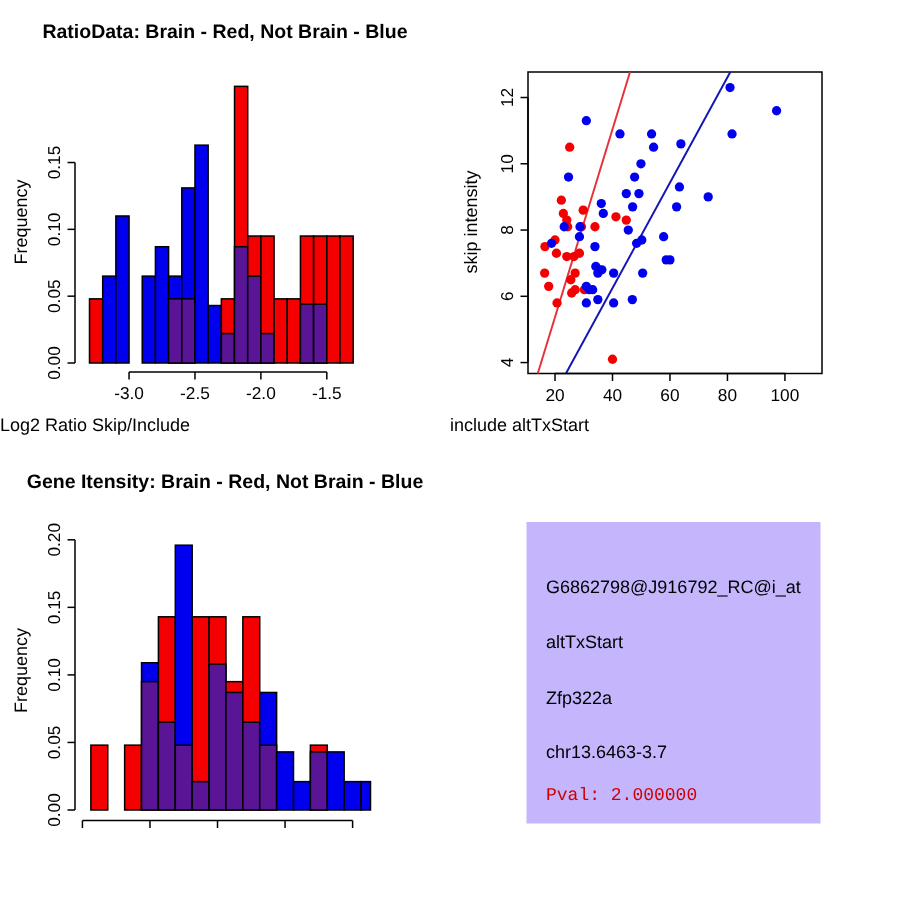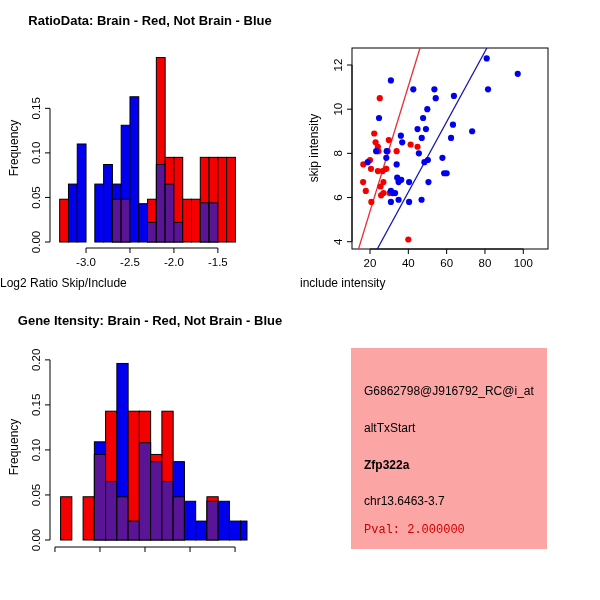--- a/index.html
+++ b/index.html
@@ -11,21 +11,21 @@
   #panel-gene{left:0;top:300px;}
   #panel-info{left:300px;top:300px;}
   .ptitle{position:absolute;left:0;right:0;top:13px;text-align:center;
           font-weight:bold;font-size:13px;color:#000;letter-spacing:0px;}
   .xlab{position:absolute;left:0;right:0;top:276px;text-align:left;font-size:12px;color:#000;}
   .ylab{position:absolute;left:14px;top:148px;transform:translate(-50%,-50%) rotate(-90deg);
         font-size:12px;color:#000;white-space:nowrap;}
   svg.plot{position:absolute;left:0;top:0;}
   .info-box{position:absolute;left:51px;top:48px;width:196px;height:201px;}
   .info-line{position:absolute;left:13px;font-size:12px;color:#000;white-space:nowrap;}
-  #info-l1{top:36px;} #info-l2{top:73px;} #info-l3{top:110px;font-weight:bold;} #info-l4{top:146px;}
+  #info-l1{top:36px;} #info-l2{top:73px;} #info-l3{top:110px;} #info-l4{top:146px;}
   #info-l5{top:175px;font-family:Liberation Mono, monospace;}
 </style>
 </head>
 <body>
 
 <div id="canvas">
 
   <div class="panel" id="panel-ratio">
     <div class="ptitle">RatioData: Brain - Red, Not Brain - Blue</div>
     <div class="ylab">Frequency</div>
@@ -169,21 +169,21 @@
         <text x="42" y="241.710989010989" text-anchor="middle" font-size="11.5" fill="#000" transform="rotate(-90 42 241.710989010989)">4</text>
         <line x1="52" y1="197.53516483516484" x2="47" y2="197.53516483516484" stroke="#000000"></line>
         <text x="42" y="197.53516483516484" text-anchor="middle" font-size="11.5" fill="#000" transform="rotate(-90 42 197.53516483516484)">6</text>
         <line x1="52" y1="153.35934065934066" x2="47" y2="153.35934065934066" stroke="#000000"></line>
         <text x="42" y="153.35934065934066" text-anchor="middle" font-size="11.5" fill="#000" transform="rotate(-90 42 153.35934065934066)">8</text>
         <line x1="52" y1="109.18351648351646" x2="47" y2="109.18351648351646" stroke="#000000"></line>
         <text x="42" y="109.18351648351646" text-anchor="middle" font-size="11.5" fill="#000" transform="rotate(-90 42 109.18351648351646)">10</text>
         <line x1="52" y1="65.00769230769228" x2="47" y2="65.00769230769228" stroke="#000000"></line>
         <text x="42" y="65.00769230769228" text-anchor="middle" font-size="11.5" fill="#000" transform="rotate(-90 42 65.00769230769228)">12</text>
       </svg>
-    <div class="xlab">include intensity</div>
+    <div class="xlab">include altTxStart</div>
   </div>
 
   <div class="panel" id="panel-gene">
     <div class="ptitle">Gene Itensity: Brain - Red, Not Brain - Blue</div>
     <div class="ylab" style="top:147px">Frequency</div>
     <svg class="plot" id="svg-gene" width="300" height="300">
         <rect x="60.58171428571429" y="196.76728334956184" width="11.25714285714286" height="43.232716650438164" fill="#f40000" stroke="#000" stroke-width="1"></rect>
         <rect x="83.096" y="196.76728334956184" width="11.257142857142867" height="43.232716650438164" fill="#f40000" stroke="#000" stroke-width="1"></rect>
         <rect x="94.35314285714287" y="141.82570593962998" width="11.257142857142838" height="98.17429406037002" fill="#0000ee" stroke="#000" stroke-width="1"></rect>
         <rect x="94.35314285714287" y="154.43524829600779" width="11.257142857142838" height="85.56475170399221" fill="#5a1496" stroke="#000" stroke-width="1"></rect>
@@ -227,21 +227,21 @@
         <line x1="50" y1="149.93184031158714" x2="45" y2="149.93184031158714" stroke="#000000"></line>
         <text x="40" y="149.93184031158714" text-anchor="middle" font-size="11.5" fill="#000" transform="rotate(-90 40 149.93184031158714)">0.10</text>
         <line x1="50" y1="104.89776046738072" x2="45" y2="104.89776046738072" stroke="#000000"></line>
         <text x="40" y="104.89776046738072" text-anchor="middle" font-size="11.5" fill="#000" transform="rotate(-90 40 104.89776046738072)">0.15</text>
         <line x1="50" y1="59.863680623174275" x2="45" y2="59.863680623174275" stroke="#000000"></line>
         <text x="40" y="59.863680623174275" text-anchor="middle" font-size="11.5" fill="#000" transform="rotate(-90 40 59.863680623174275)">0.20</text>
       </svg>
   </div>
 
   <div class="panel" id="panel-info">
-    <div class="info-box" id="info-box" style="background: #fca5a5;">
+    <div class="info-box" id="info-box" style="background: #c4b5fd;">
       <div class="info-line" id="info-l1">G6862798@J916792_RC@i_at</div>
       <div class="info-line" id="info-l2">altTxStart</div>
       <div class="info-line" id="info-l3">Zfp322a</div>
       <div class="info-line" id="info-l4">chr13.6463-3.7</div>
       <div class="info-line" id="info-l5" style="color: rgb(208, 0, 0);">Pval: 2.000000</div>
     </div>
   </div>
 
 </div>
 

